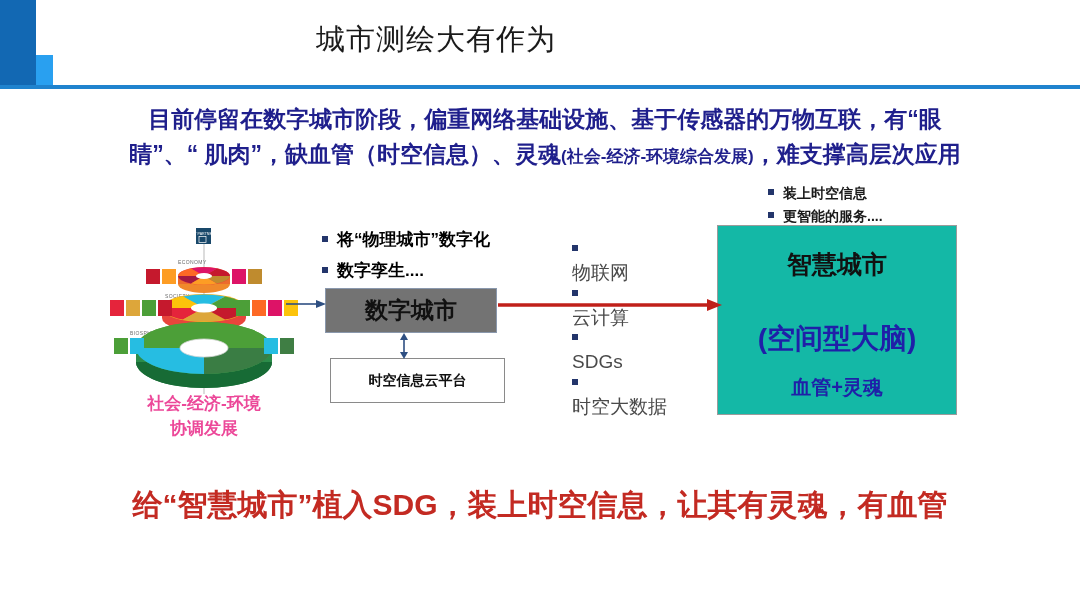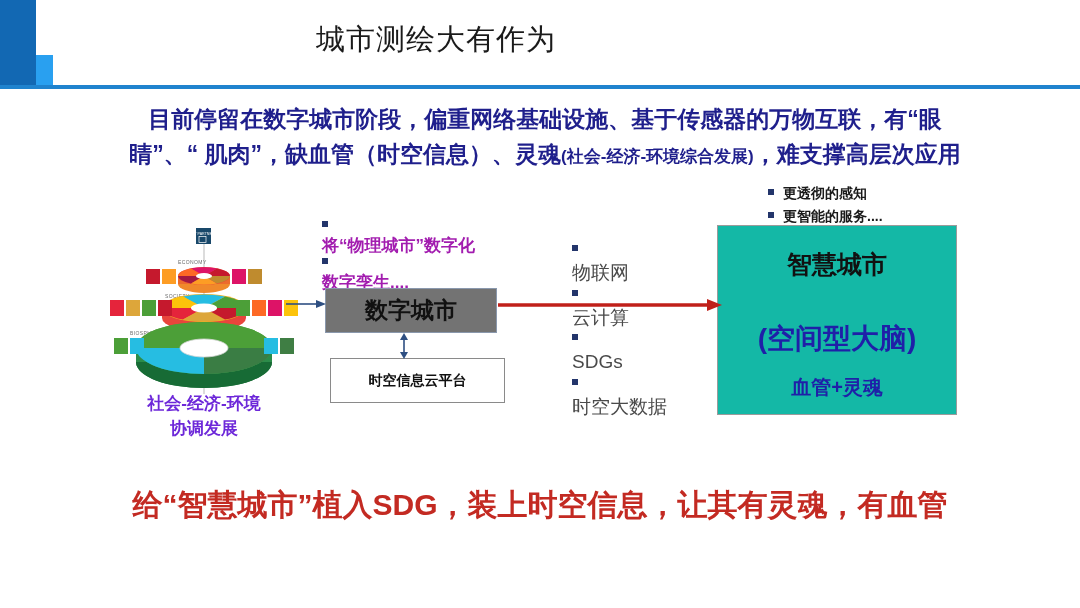--- a/index.html
+++ b/index.html
@@ -60,44 +60,43 @@
     left: 108px; top: 222px;
     width: 192px; height: 180px;
   }
   .sdg-caption {
     position: absolute;
     left: 96px; top: 392px;
     width: 216px;
     text-align: center;
     font-size: 17px;
     font-weight: bold;
-    color: #6d28d9;
+    color: #ec4899;
     line-height: 1.45;
   }
 
   
   .blist { position: absolute; }
   .blist .bi {
     display: flex;
     align-items: baseline;
     white-space: nowrap;
   }
   .sq {
     display: inline-block;
     width: 6px; height: 6px;
     background: #23356b;
     margin-right: 9px;
     flex: 0 0 auto;
     position: relative; top: -3px;
   }
   .bullets-left { left: 322px; top: 224px; }
   .bullets-left .bi {
-    font-size: 17px; color: #a21caf; font-weight: bold;
+    font-size: 17px; color: #000000; font-weight: bold;
     line-height: 1.85;
-    flex-direction: column;
   }
   .bullets-mid { left: 572px; top: 248px; }
   .bullets-mid .bi {
     font-size: 19px; color: #4a4a4a;
     line-height: 2.03;
     flex-direction: column;
   }
   .bullets-top-right { left: 768px; top: 182px; }
   .bullets-top-right .bi {
     font-size: 14px; color: #1a1a1a; font-weight: bold;
@@ -283,21 +282,21 @@
   </div>
   <div class="bi">
     <span class="sq"></span>
     <span>时空大数据</span>
   </div>
 </div>
 
 <div class="blist bullets-top-right">
   <div class="bi">
     <span class="sq"></span>
-    <span>更透彻的感知</span>
+    <span>装上时空信息</span>
   </div>
   <div class="bi">
     <span class="sq"></span>
     <span>更智能的服务....</span>
   </div>
 </div>
 
 <div class="box box-digital">
   <span>数字城市</span>
 </div>

